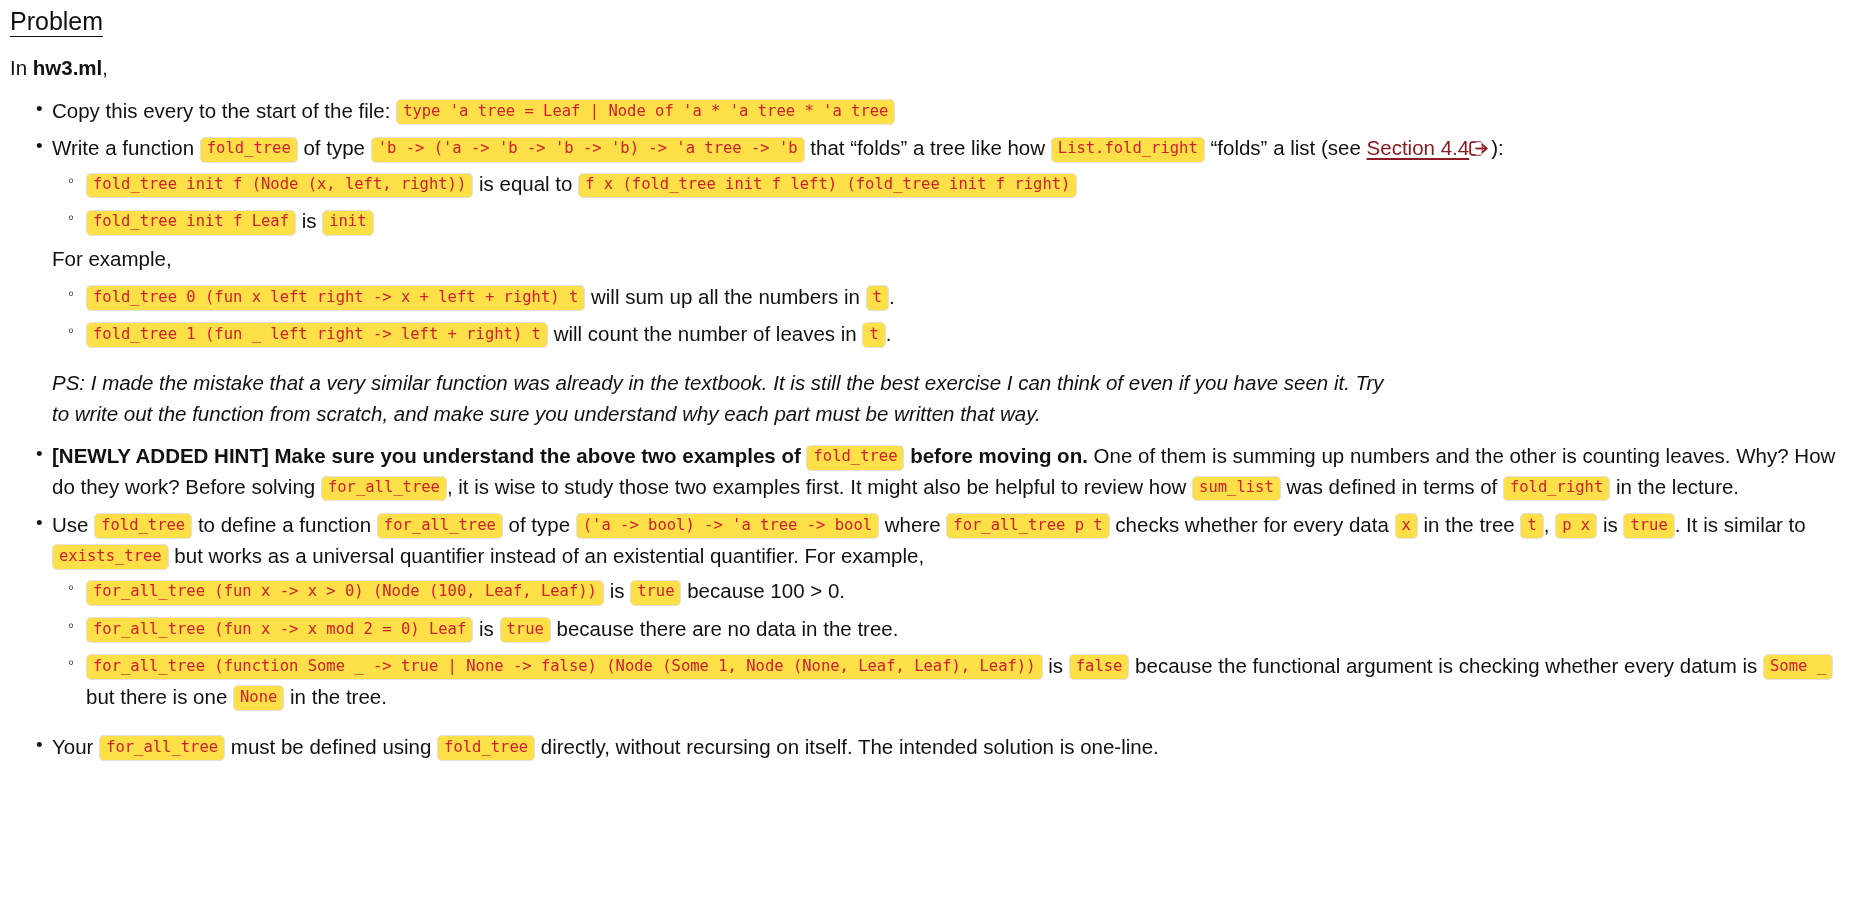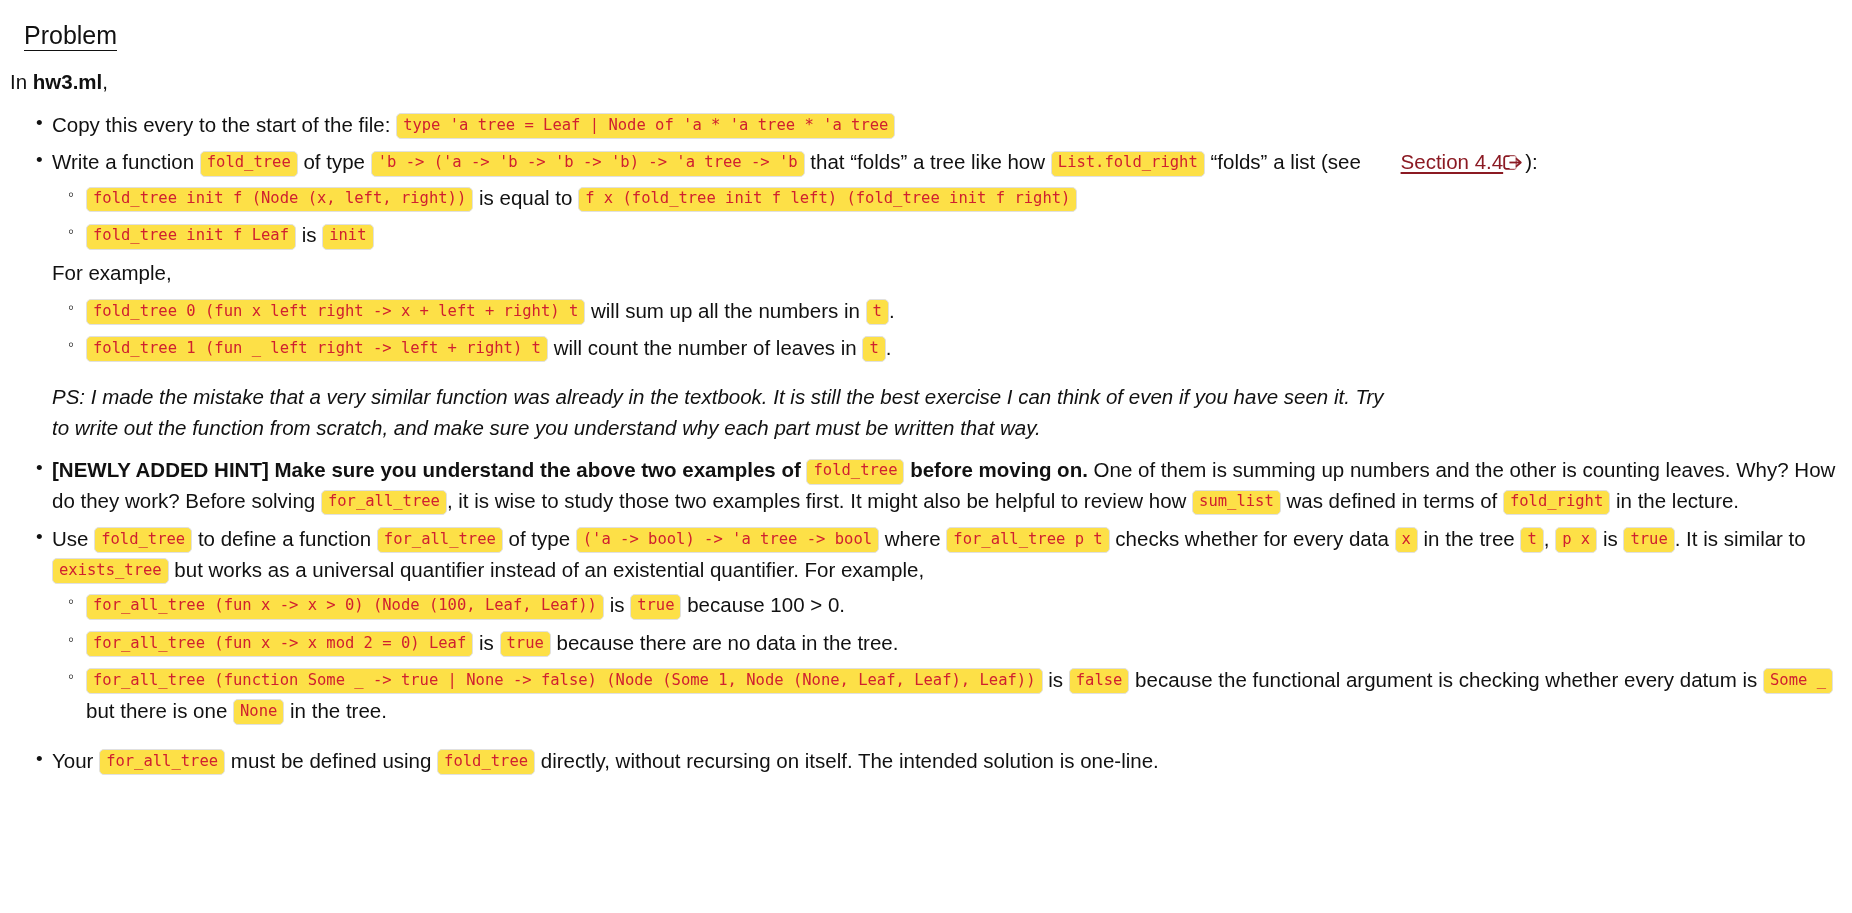--- a/index.html
+++ b/index.html
@@ -19,21 +19,21 @@
   }
   .page {
     padding: 0 10px 10px 10px;
     box-sizing: border-box;
   }
 
   
   h2.section-heading {
     font-size: 25px;
     font-weight: 400;
-    margin: 14px;
+    margin: 0;
     padding: 6px 0 0 0;
     line-height: 1.25;
     color: #111;
   }
   h2.section-heading span.h-text {
     border-bottom: 1.6px solid #111;
     padding-bottom: 1px;
   }
 
   
@@ -112,21 +112,20 @@
     line-height: 1.15;
   }
 
   b.strong { font-weight: bold; }
 
   
   a.doclink {
     color: #8b1a23;
     text-decoration: underline;
     text-underline-offset: 3px;
-    margin-left: 34px;
   }
 
   
   .ext-icon {
     display: inline-block;
     width: 21px;
     height: 18px;
     vertical-align: -3px;
     margin-right: 1px;
   }

